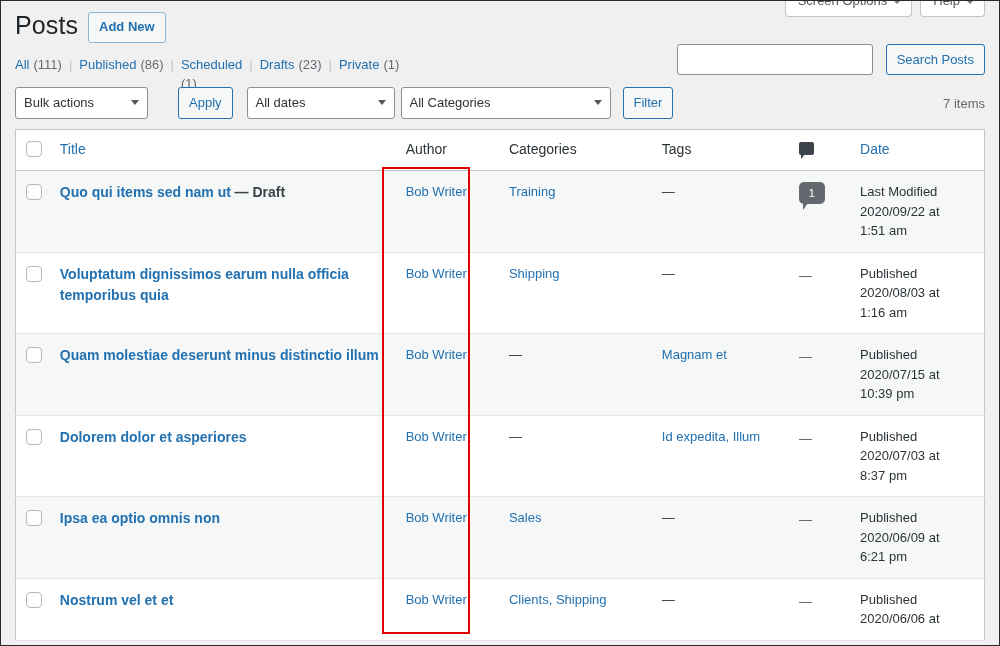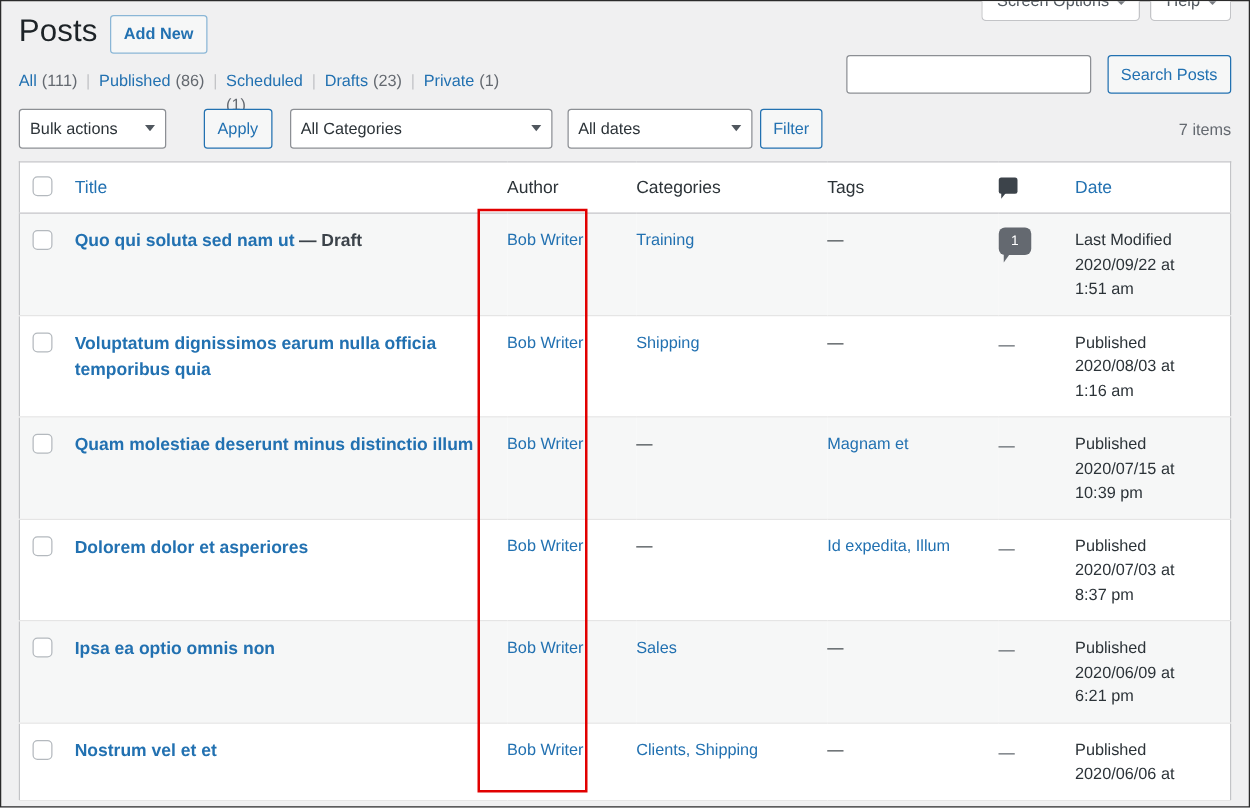--- a/index.html
+++ b/index.html
@@ -183,21 +183,21 @@
   .fake-select .sel-caret {
     position: absolute;
     right: 9px;
     top: 13px;
     width: 0; height: 0;
     border-left: 4.5px solid transparent;
     border-right: 4.5px solid transparent;
     border-top: 5px solid #50575e;
     pointer-events: none;
   }
-  .w-bulk { width: 118px; align-items: flex-end; }
+  .w-bulk { width: 133px; align-items: flex-end; }
   .w-dates { width: 148px; }
   .w-cats { width: 210px; }
   .btn-apply, .btn-filter {
     background: #f6f7f7;
     border: 1px solid #2271b1;
     color: #2271b1;
     font-size: 13px;
     border-radius: 3px;
     height: 32px;
     padding: 0 10px;
@@ -409,30 +409,30 @@
 
   <div class="tablenav">
     <div class="select-wrap">
       <div class="fake-select w-bulk">
         <span>Bulk actions</span>
         <span class="sel-caret"></span>
       </div>
     </div>
     <button class="btn-apply">Apply</button>
 
+    <div class="select-wrap">
+      <div class="fake-select w-dates">
+        <span>All dates</span>
+        <span class="sel-caret"></span>
+      </div>
+    </div>
+
     <div class="select-wrap" style="margin-right:12px;">
       <div class="fake-select w-cats">
         <span>All Categories</span>
-        <span class="sel-caret"></span>
-      </div>
-    </div>
-
-    <div class="select-wrap">
-      <div class="fake-select w-dates">
-        <span>All dates</span>
         <span class="sel-caret"></span>
       </div>
     </div>
 
     <button class="btn-filter">Filter</button>
 
     <span class="displaying-num">7 items</span>
   </div>
 
   <table class="wp-list-table">
@@ -459,21 +459,21 @@
         <th class="col-date">
           <span class="col-date-head">Date</span>
         </th>
       </tr>
     </thead>
     <tbody>
 
       <tr class="alt">
         <td><span class="cb"></span></td>
         <td class="cell-title">
-          <a href="#" class="row-title">Quo qui soluta sed nam ut</a>
+          <a href="#" class="row-title">Quo qui items sed nam ut</a>
           <span class="post-state">— Draft</span>
         </td>
         <td class="cell-author">
           <a href="#">Bob Writer</a>
         </td>
         <td class="cell-cats">
           <a href="#">Training</a>
         </td>
         <td class="cell-tags dash">—</td>
         <td class="cell-comments">

